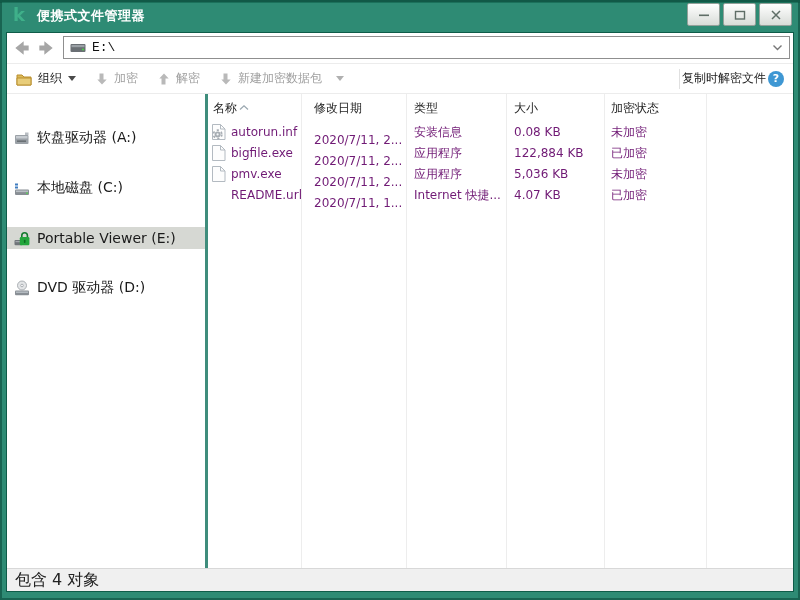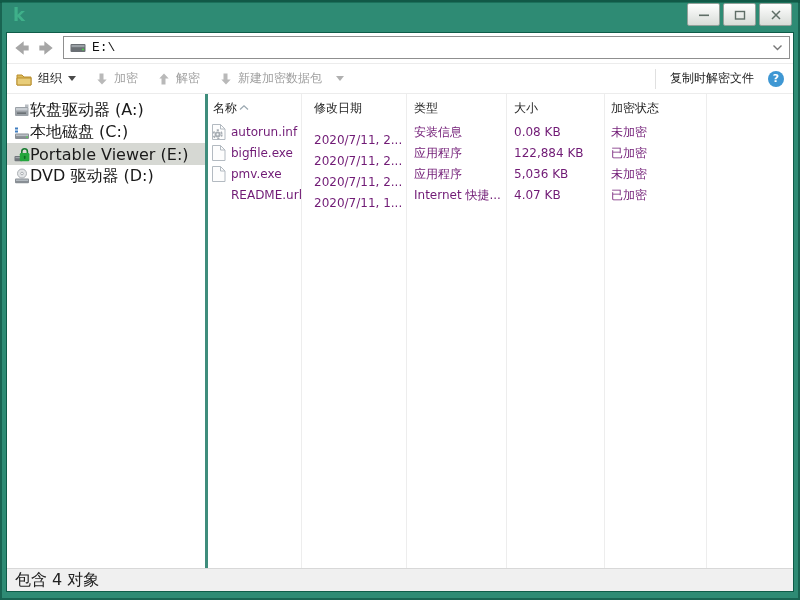--- a/index.html
+++ b/index.html
@@ -36,30 +36,30 @@
   .addr-chevron{margin-left:auto;display:flex;align-items:center;}
 
   
   .toolbar{position:absolute;left:0;top:30px;right:0;height:31px;
        border-top:1px solid #ececec;border-bottom:1px solid #ececec;
        box-sizing:border-box;display:flex;align-items:center;padding:0 9px;gap:19px;
        background:#fff;font-size:12px;}
   .tb-btn{display:flex;align-items:center;gap:6px;white-space:nowrap;}
   .tb-label{color:#1d1d1d;}
   .tb-btn.disabled .tb-label{color:#9f9f9f;}
-  .tb-right{margin-left:auto;display:flex;align-items:center;gap:14px;}
+  .tb-right{margin-left:auto;display:flex;align-items:center;gap:2px;}
   .tb-sep{width:1px;height:20px;background:#e0e0e0;}
   .help{width:16px;height:16px;border-radius:50%;background:#3e97d3;color:#fff;
        font-size:11px;font-weight:bold;display:flex;align-items:center;justify-content:center;}
 
   
   .main{position:absolute;left:0;top:61px;right:0;bottom:23px;background:#fff;}
   .sidebar{position:absolute;left:0;top:0;bottom:0;width:198px;padding-top:5px;box-sizing:border-box;}
-  .side-item{height:22px;display:flex;align-items:center;padding-left:7px;
-       font-size:16px;color:#1a1a1a;cursor:default;}
+  .side-item{height:22px;display:flex;align-items:center;gap:7px;padding-left:7px;
+       font-size:14px;color:#1a1a1a;cursor:default;margin-top:28px;}
   .side-item.selected{background:#d6d8d3;}
   .pane-divider{position:absolute;left:198px;width:3px;top:0;bottom:0;background:#3f8d7c;}
 
   .filelist{position:absolute;left:201px;right:0;top:0;bottom:0;background:#fff;}
   .colline{position:absolute;top:0;bottom:0;width:1px;background:#ededed;}
   .hdr{position:absolute;top:0;height:26px;line-height:28px;font-size:12px;color:#1f1f1f;}
   .sort-ind{position:absolute;top:1px;left:31px;}
   .row{position:absolute;left:0;right:0;height:21px;line-height:21px;font-size:12px;color:#701a75;}
   .cell{position:absolute;white-space:nowrap;}
   .c-icon{left:4px;top:2px;}
@@ -72,20 +72,21 @@
        padding-left:8px;font-size:16px;color:#222;}
 </style>
 </head>
 <body>
 
 <div class="app">
   <div class="top-strip"></div>
 
   <div class="titlebar">
     <span class="k-logo">k</span>
+    <span class="win-title">便携式文件管理器</span>
     <div class="win-controls">
       <div class="win-btn">
         <svg width="12" height="12">
             <rect x="1" y="5.5" width="10" height="1.6" fill="#5f6e67"></rect>
           </svg>
       </div>
       <div class="win-btn">
         <svg width="12" height="12">
             <rect x="1.5" y="2.5" width="9" height="7.5" fill="none" stroke="#5f6e67" stroke-width="1.4"></rect>
           </svg>

